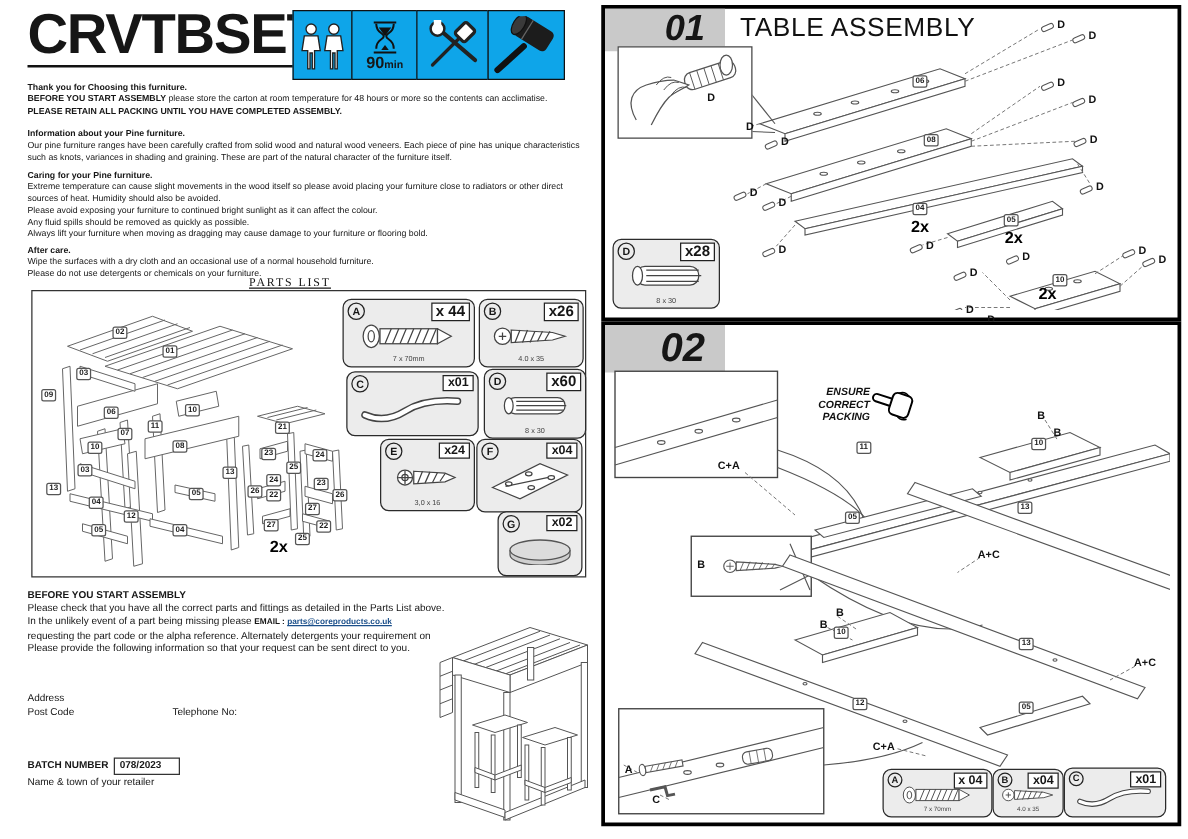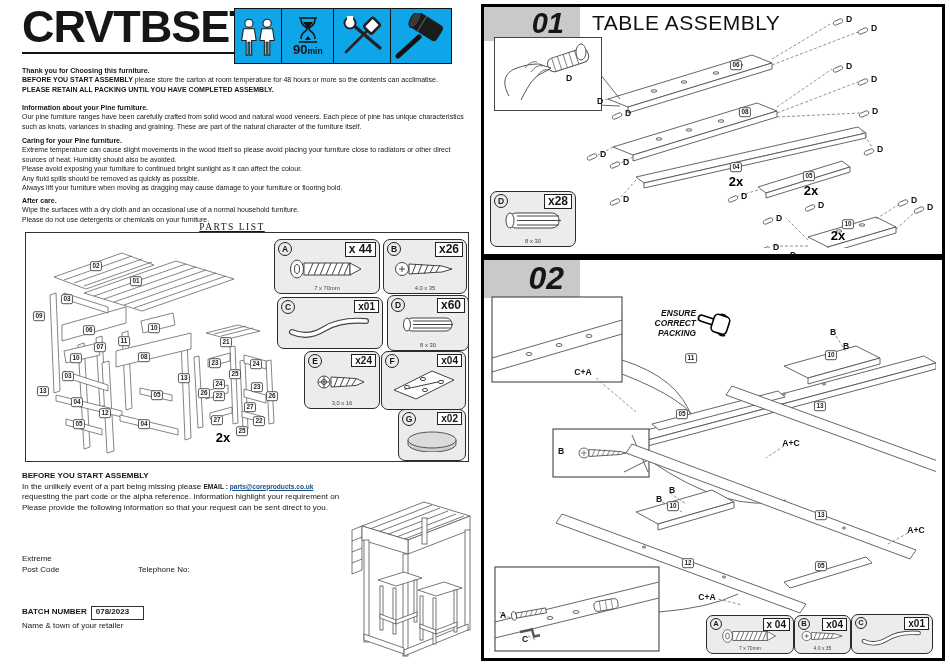--- a/index.html
+++ b/index.html
@@ -311,27 +311,28 @@
         <ellipse cx="27" cy="10" rx="24" ry="8"></ellipse>
           </g>
         </svg>
     </span>
     <span class="fs"></span>
   </div>
 </div>
 
 <div class="abs t8" style="left:22px;top:471px;width:340px;">
   <div class="b">BEFORE YOU START ASSEMBLY</div>
+  <div>Please check that you have all the correct parts and fittings as detailed in the Parts List above.</div>
   <div><span>In the unlikely event of a part being missing please </span><span class="b" style="font-size:6.6px;">EMAIL : </span><span class="email">parts@coreproducts.co.uk</span></div>
-  <div>requesting the part code or the alpha reference. Information highlight your requirement on</div>
+  <div>requesting the part code or the alpha reference. Alternately detergents your requirement on</div>
   <div>Please provide the following information so that your request can be sent direct to you.</div>
 </div>
 
 <div class="abs t8" style="left:22px;top:554px;width:320px;">
-  <div style="height:11px;">Extreme</div>
+  <div style="height:11px;">Address</div>
   <div style="height:11px;position:relative;">
     <span>Post Code</span>
     <span class="abs" style="left:116px;top:0;">Telephone No:</span>
   </div>
 </div>
 <div class="abs t8" style="left:22px;top:606px;">
   <span class="b">BATCH NUMBER</span><span class="batchbox">078/2023</span>
 </div>
 <div class="abs t8" style="left:22px;top:621px;">Name &amp; town of your retailer</div>
 

